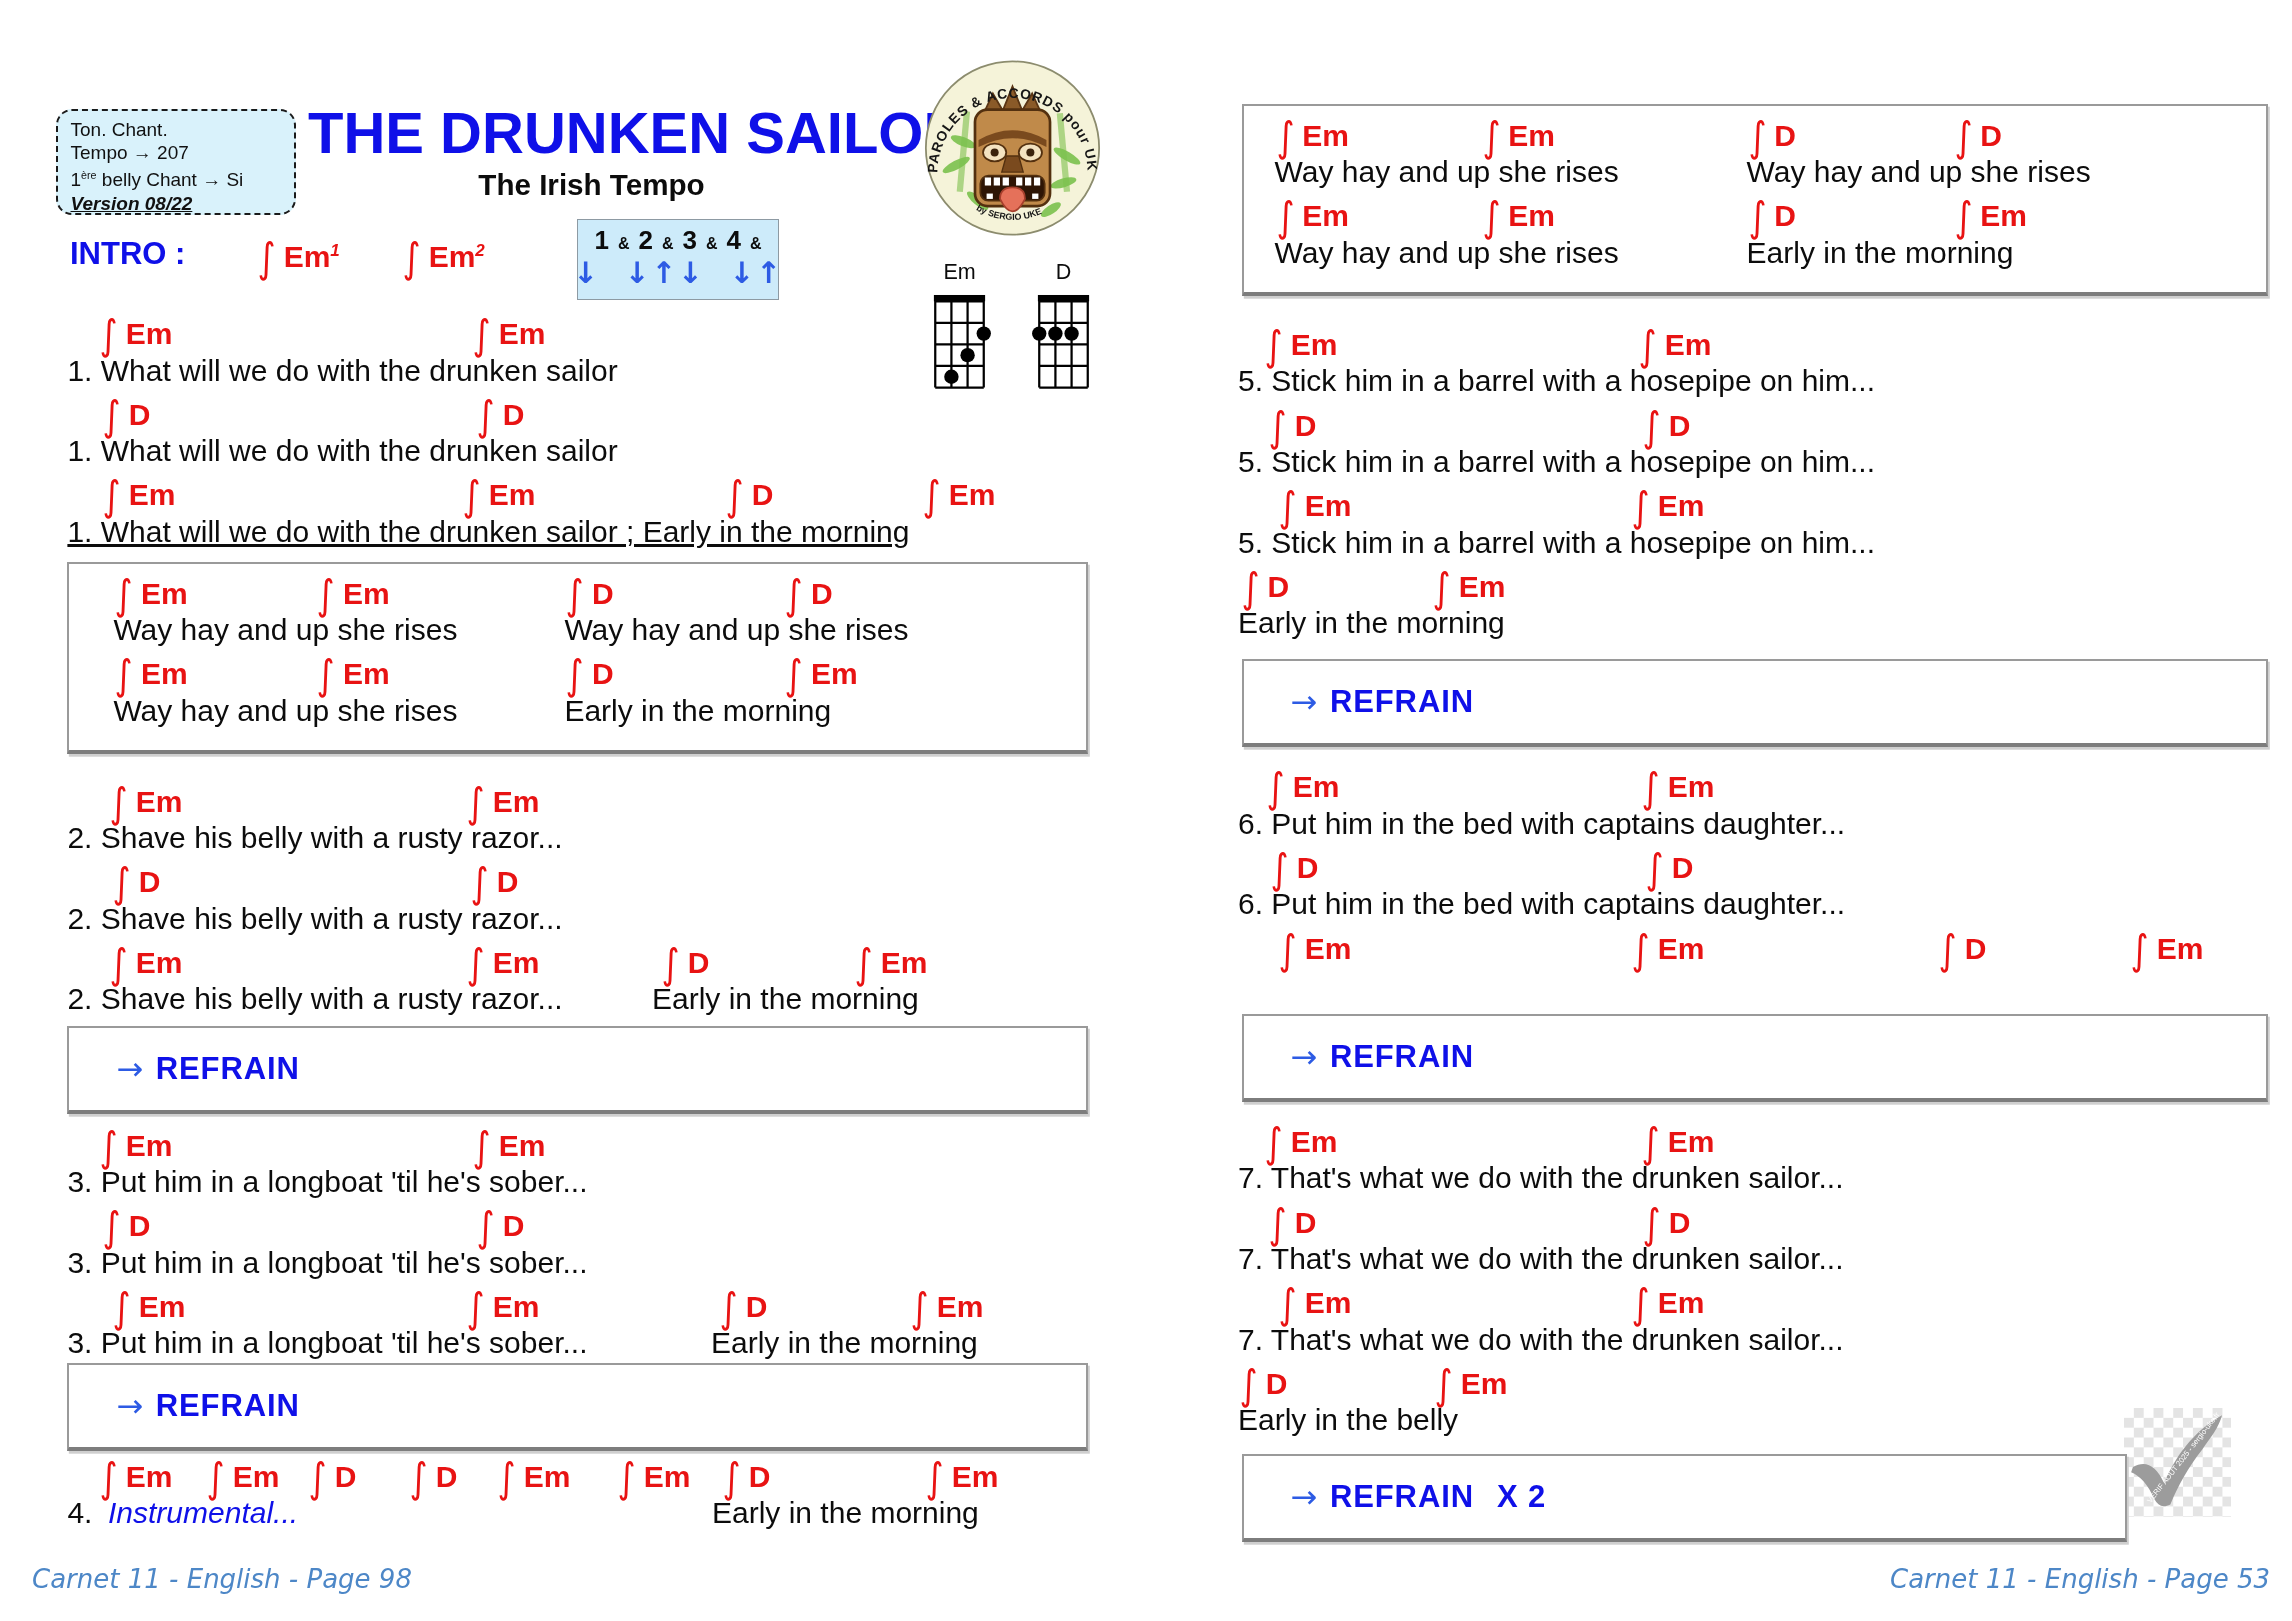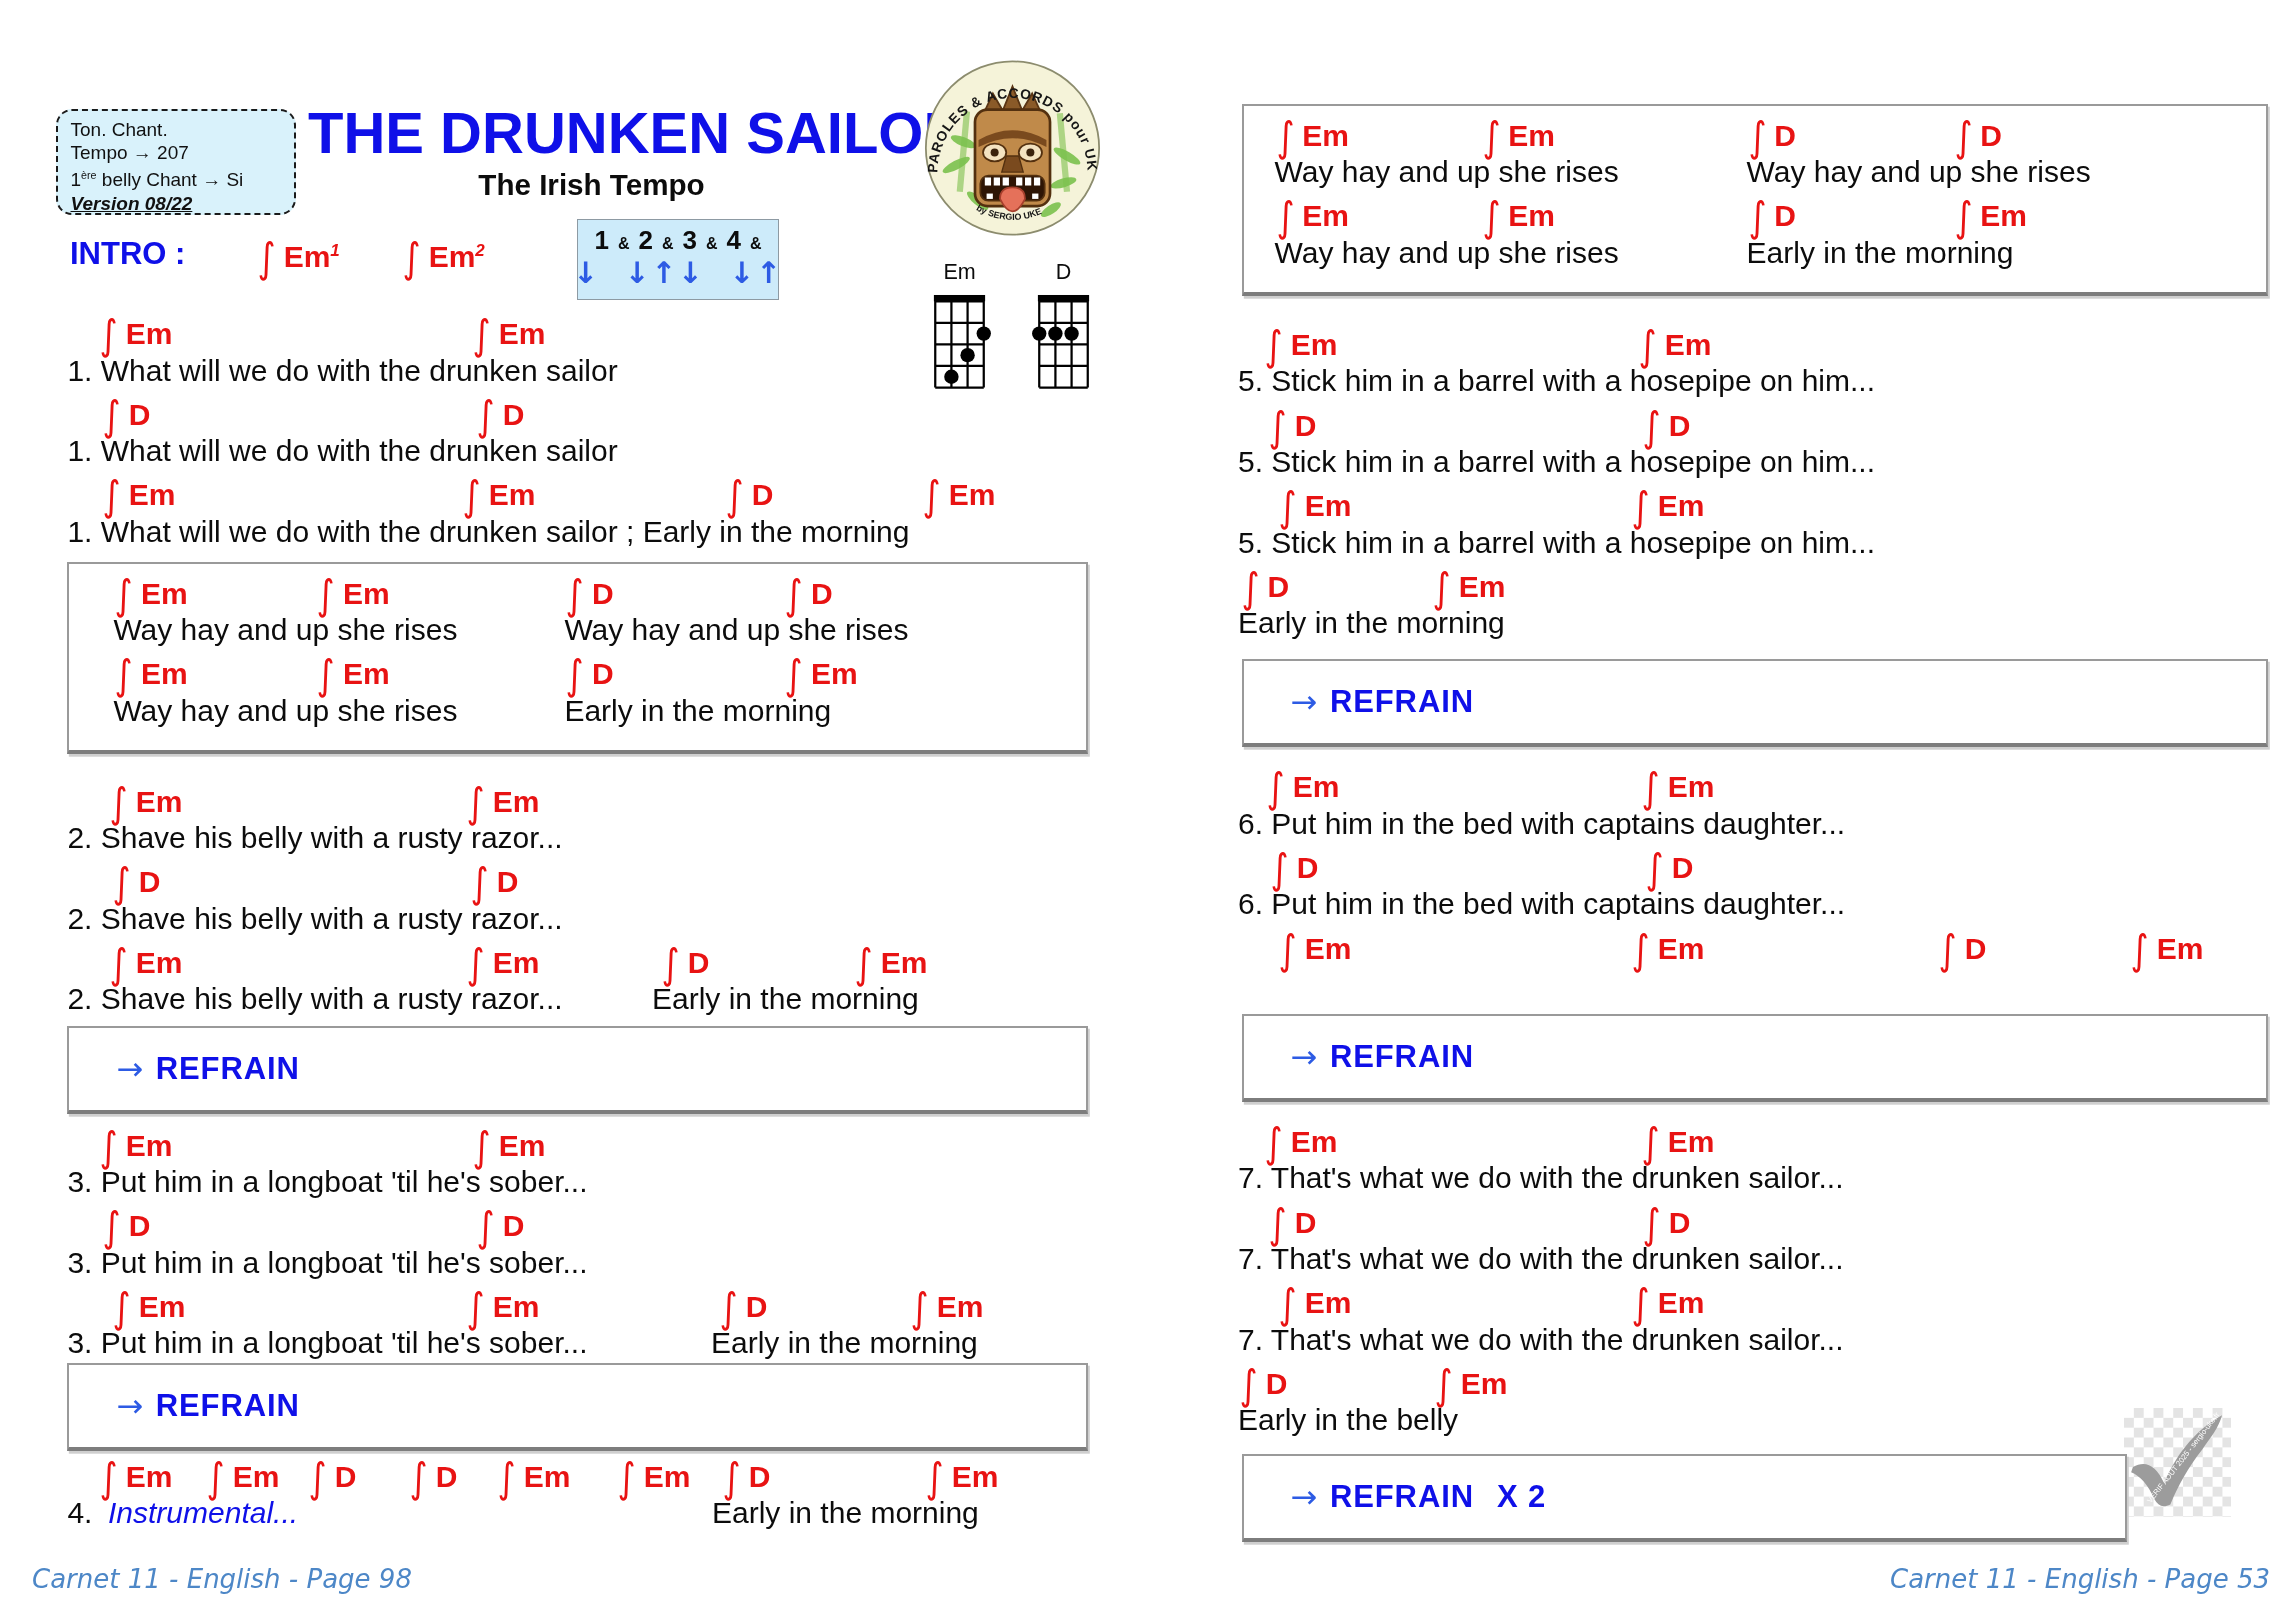--- a/index.html
+++ b/index.html
@@ -182,21 +182,21 @@
     <span class="line-item chord" style="left: 44px; top: 315px;"><span class="sym">∫</span>Em</span>
     <span class="line-item chord" style="left: 417px; top: 315px;"><span class="sym">∫</span>Em</span>
     <span class="line-item lyric" style="left: 13.4px; top: 356px;">1. What will we do with the drunken sailor</span>
     <span class="line-item chord" style="left: 47px; top: 396px;"><span class="sym">∫</span>D</span>
     <span class="line-item chord" style="left: 421px; top: 396px;"><span class="sym">∫</span>D</span>
     <span class="line-item lyric" style="left: 13.4px; top: 436px;">1. What will we do with the drunken sailor</span>
     <span class="line-item chord" style="left: 47px; top: 476px;"><span class="sym">∫</span>Em</span>
     <span class="line-item chord" style="left: 407px; top: 476px;"><span class="sym">∫</span>Em</span>
     <span class="line-item chord" style="left: 670px; top: 476px;"><span class="sym">∫</span>D</span>
     <span class="line-item chord" style="left: 867px; top: 476px;"><span class="sym">∫</span>Em</span>
-    <span class="line-item lyric" style="left: 13.4px; top: 517px;">1. What will we do with the drunken sailor ; Early in the morning</span>
+    <span class="line-item lyric" style="left: 13.4px; top: 517px; text-decoration: underline;">1. What will we do with the drunken sailor ; Early in the morning</span>
     <div class="chorus-box" style="left: 13.4px; top: 562px; width: 1021px; height: 192px;">
       <span class="line-item chord" style="left: 44px; top: 10.7px;"><span class="sym">∫</span>Em</span>
       <span class="line-item chord" style="left: 246px; top: 10.7px;"><span class="sym">∫</span>Em</span>
       <span class="line-item chord" style="left: 495px; top: 10.7px;"><span class="sym">∫</span>D</span>
       <span class="line-item chord" style="left: 714px; top: 10.7px;"><span class="sym">∫</span>D</span>
       <span class="line-item lyric" style="left: 44px; top: 51px;">Way hay and up she rises</span>
       <span class="line-item lyric" style="left: 495px; top: 51px;">Way hay and up she rises</span>
       <span class="line-item chord" style="left: 44px; top: 91px;"><span class="sym">∫</span>Em</span>
       <span class="line-item chord" style="left: 246px; top: 91px;"><span class="sym">∫</span>Em</span>
       <span class="line-item chord" style="left: 495px; top: 91px;"><span class="sym">∫</span>D</span>

